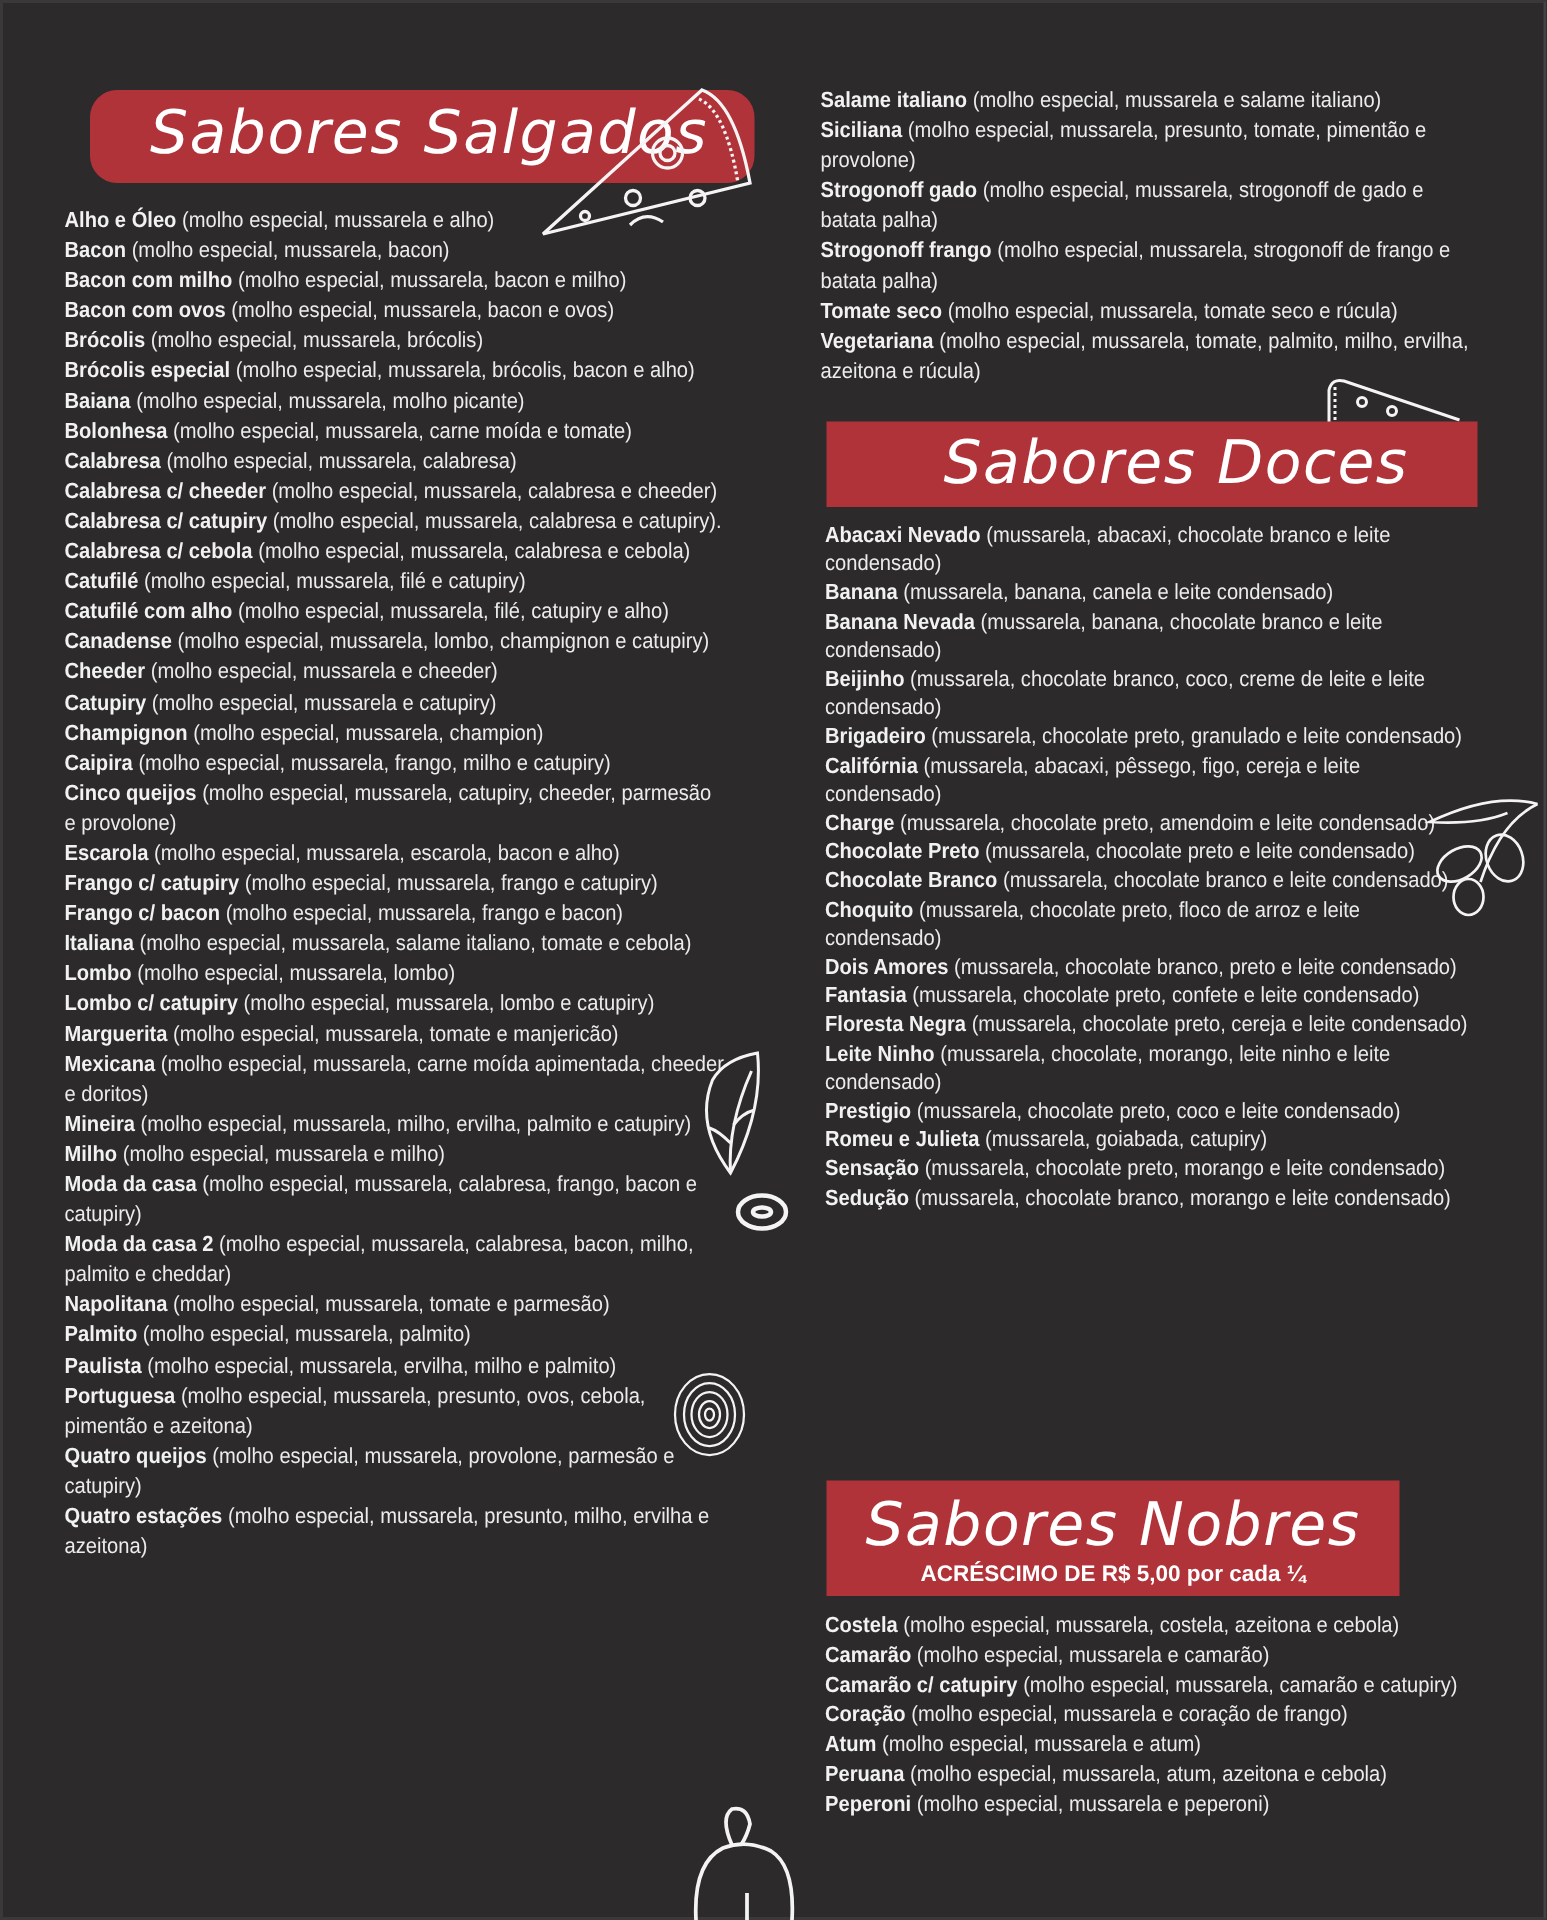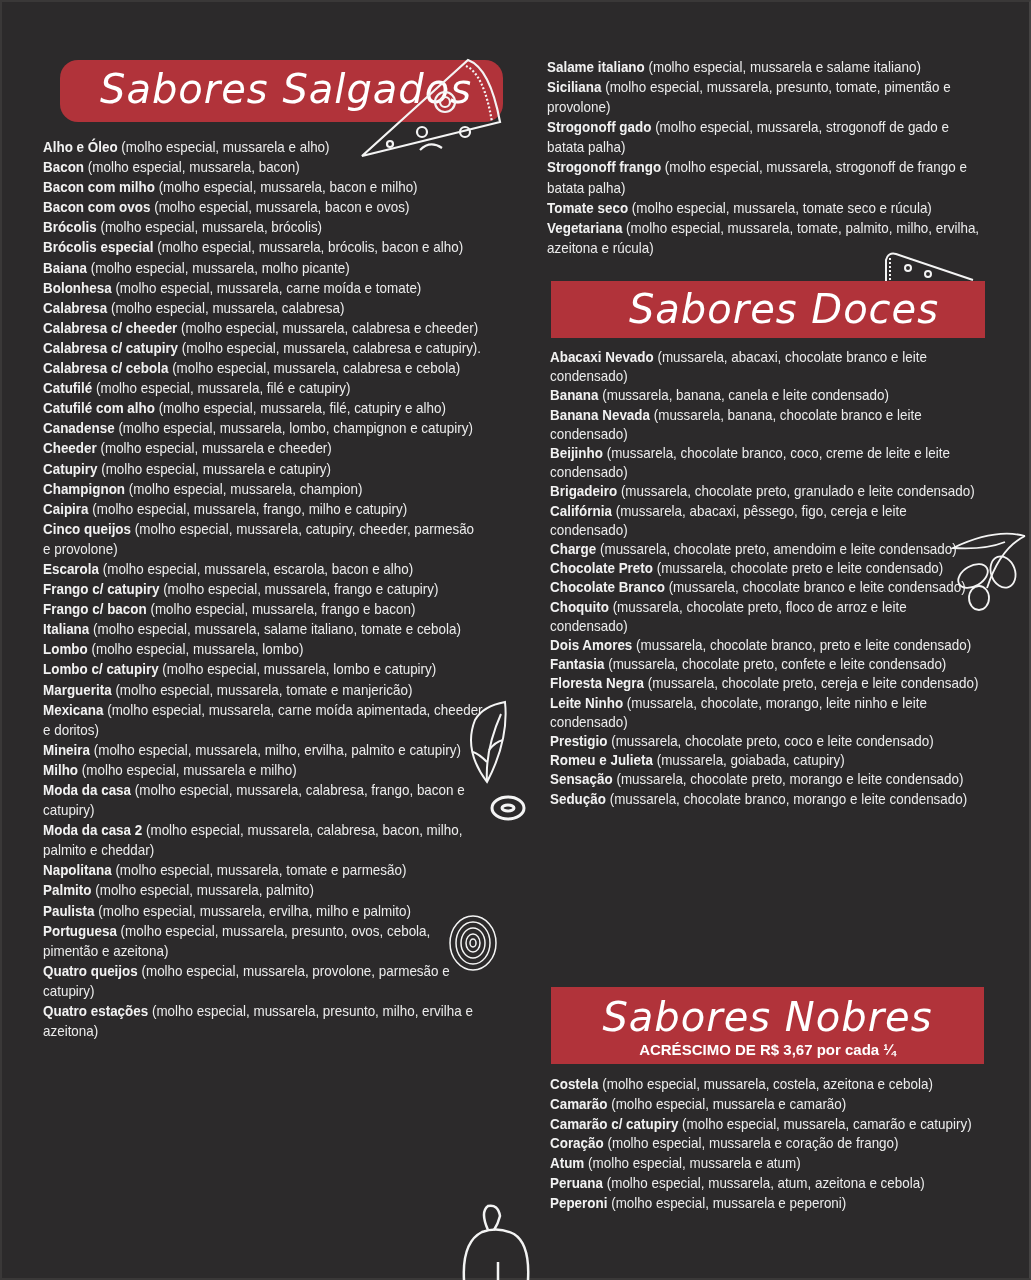--- a/index.html
+++ b/index.html
@@ -133,23 +133,23 @@
 <svg class="deco" style="left:945px; top:528px;" width="85" height="85" viewBox="0 0 85 85">
   <g fill="none" stroke="#f4f4f4" stroke-width="1.8">
     <path d="M80 8 Q55 20 42 60"></path>
     <path d="M80 8 Q50 0 8 20 Q40 22 60 14"></path>
     <ellipse cx="28" cy="48" rx="16" ry="10" transform="rotate(-30 28 48)"></ellipse>
     <ellipse cx="58" cy="44" rx="12" ry="16" transform="rotate(-20 58 44)"></ellipse>
     <ellipse cx="34" cy="70" rx="10" ry="12"></ellipse>
   </g>
 </svg>
 
-<div class="banner" style="left:551px; top:987px; width:433px; height:77px;">
+<div class="banner" style="left:551px; top:987px; width:382px; height:77px;">
   <span class="title" style="line-height:52px; margin-top:4px;">Sabores Nobres</span>
-  <span class="sub">ACRÉSCIMO DE R$ 3,67 por cada ¼</span>
+  <span class="sub">ACRÉSCIMO DE R$ 5,00 por cada ¼</span>
 </div>
 
 <div class="list" style="left:550px; top:1075px; width:475px; line-height:19.8px;">
     <p class="item"><b>Costela</b> <span class="desc">(molho especial, mussarela, costela, azeitona e cebola)</span></p>
     <p class="item"><b>Camarão</b> <span class="desc">(molho especial, mussarela e camarão)</span></p>
     <p class="item"><b>Camarão c/ catupiry</b> <span class="desc">(molho especial, mussarela, camarão e catupiry)</span></p>
     <p class="item"><b>Coração</b> <span class="desc">(molho especial, mussarela e coração de frango)</span></p>
     <p class="item"><b>Atum</b> <span class="desc">(molho especial, mussarela e atum)</span></p>
     <p class="item"><b>Peruana</b> <span class="desc">(molho especial, mussarela, atum, azeitona e cebola)</span></p>
     <p class="item"><b>Peperoni</b> <span class="desc">(molho especial, mussarela e peperoni)</span></p>

